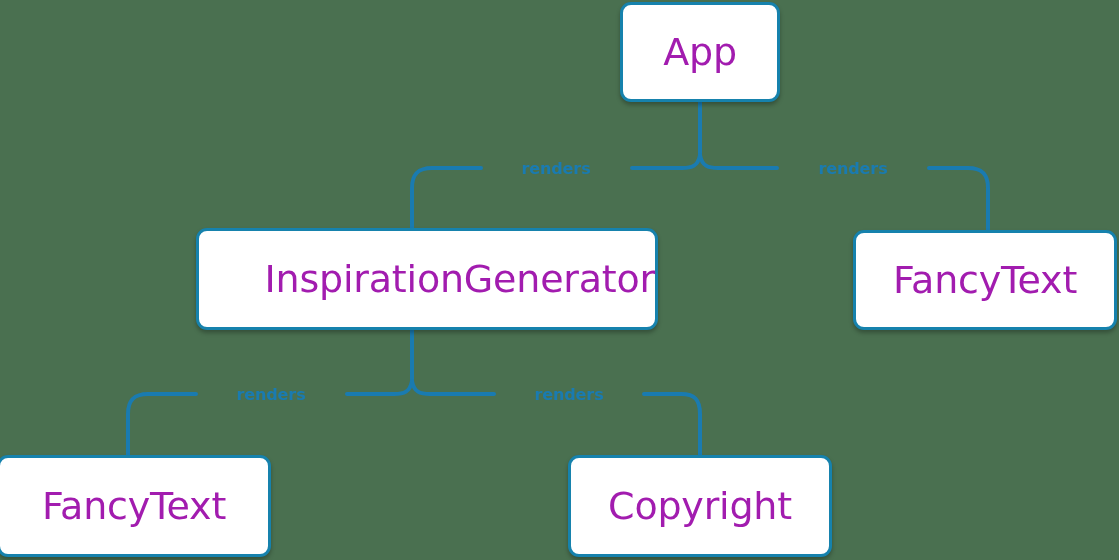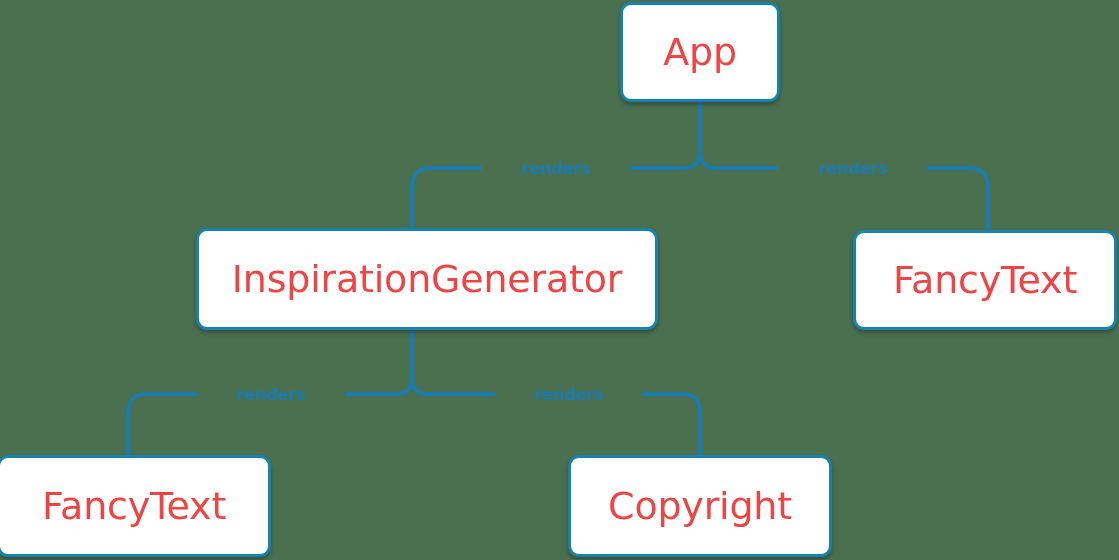--- a/index.html
+++ b/index.html
@@ -31,30 +31,30 @@
     background: #ffffff;
     border: 3px solid #1682ad;
     border-radius: 11px;
     display: flex;
     align-items: center;
     justify-content: center;
     box-shadow: 0 3px 4px rgba(0,0,0,0.28);
     z-index: 2;
   }
   .node-label {
-    color: #ef4444;
+    color: #a21caf;
     font-family: "DejaVu Sans", sans-serif;
     font-size: 38px;
     font-weight: 400;
     line-height: 1;
     white-space: nowrap;
     letter-spacing: -0.2px;
   }
   .node-app        { left: 620px; top: 2px;   width: 160px; height: 100px; }
-  .node-insp       { left: 196px; top: 228px; width: 462px; height: 102px; }
+  .node-insp       { left: 196px; top: 228px; width: 462px; height: 102px; justify-content: flex-end; }
   .node-fancy-right{ left: 853px; top: 230px; width: 264px; height: 100px; }
   .node-fancy-left { left: -3px;  top: 455px; width: 274px; height: 102px; }
   .node-copyright  { left: 568px; top: 455px; width: 264px; height: 102px; }
 
   .edge-label {
     position: absolute;
     color: #1a7bb0;
     font-family: "DejaVu Sans", sans-serif;
     font-size: 16px;
     font-weight: 700;

